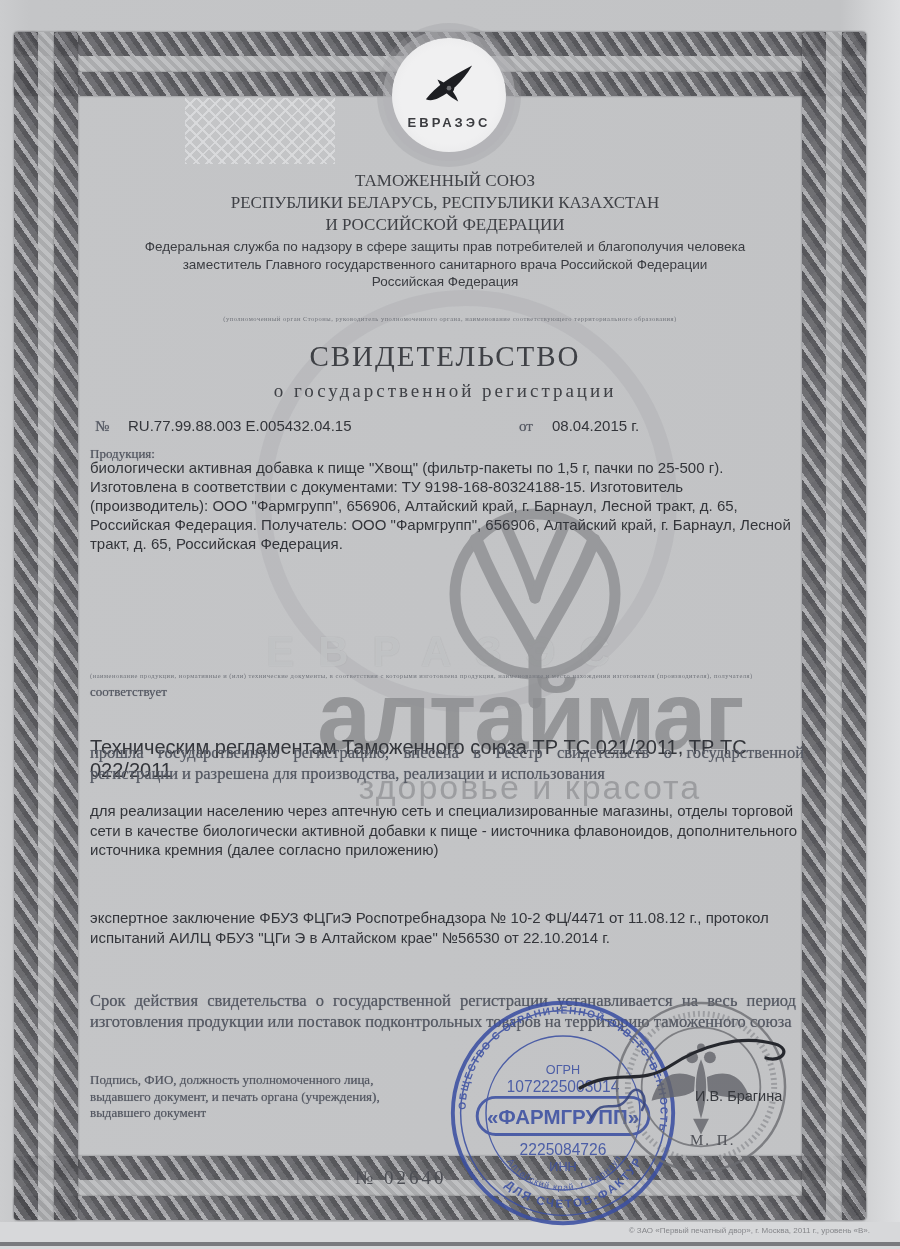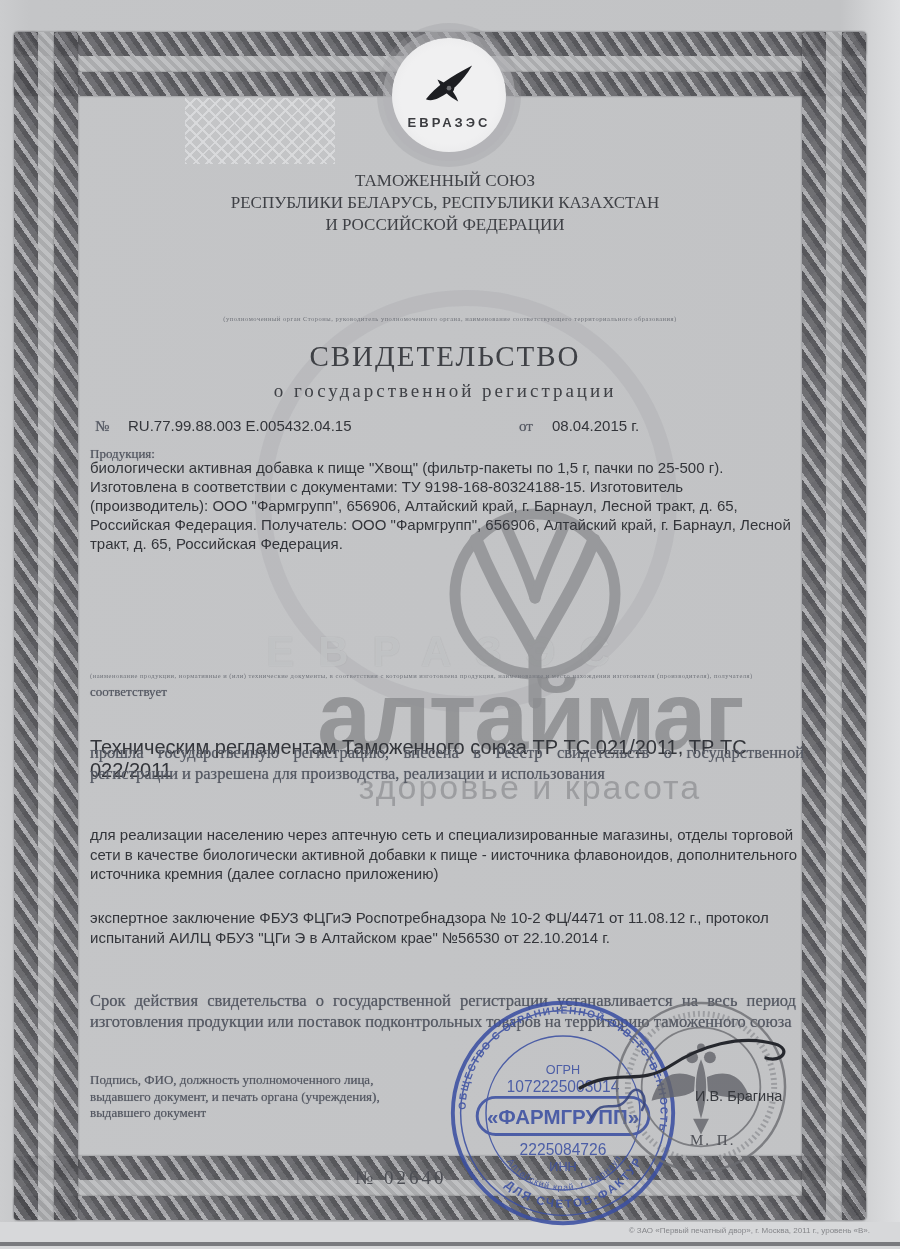--- a/index.html
+++ b/index.html
@@ -116,39 +116,44 @@
       <circle cx="50" cy="47" r="4" fill="#6f7074"></circle>
     </svg>
     <div class="emblem-label">ЕВРАЗЭС</div>
   </div>
 
   <div class="abs center h-serif z10" style="left:90px;top:170px;width:710px;font-size:17px;line-height:22px;">
     <div>ТАМОЖЕННЫЙ СОЮЗ</div>
     <div>РЕСПУБЛИКИ БЕЛАРУСЬ, РЕСПУБЛИКИ КАЗАХСТАН</div>
     <div>И РОССИЙСКОЙ ФЕДЕРАЦИИ</div>
   </div>
+  <div class="abs center fill-sans z10" style="left:80px;top:238px;width:730px;font-size:13.5px;line-height:17.5px;color:#3a3c41;">
+    <div>Федеральная служба по надзору в сфере защиты прав потребителей и благополучия человека</div>
+    <div>заместитель Главного государственного санитарного врача Российской Федерации</div>
+    <div>Российская Федерация</div>
+  </div>
   <div class="abs center micro z10" style="left:130px;top:315px;width:640px;">(уполномоченный орган Стороны, руководитель уполномоченного органа, наименование соответствующего территориального образования)</div>
 
   <div class="abs center h-serif z10" style="left:90px;top:340px;width:710px;font-size:29px;letter-spacing:2px;">СВИДЕТЕЛЬСТВО</div>
   <div class="abs center h-serif z10" style="left:90px;top:380px;width:710px;font-size:19px;letter-spacing:3px;">о государственной регистрации</div>
 
   <div class="abs form-text z10" style="left:95px;top:418px;font-size:15px;">№</div>
   <div class="abs fill-sans z10" style="left:128px;top:417px;font-size:15px;">RU.77.99.88.003 Е.005432.04.15</div>
   <div class="abs form-text z10" style="left:519px;top:418px;font-size:15px;">от</div>
   <div class="abs fill-sans z10" style="left:552px;top:417px;font-size:15px;">08.04.2015 г.</div>
 
   <div class="abs form-text z10" style="left:90px;top:446px;font-size:13px;">Продукция:</div>
   <div class="abs fill-sans z10" style="left:90px;top:458px;width:714px;font-size:15px;line-height:19px;">биологически активная добавка к пище "Хвощ" (фильтр-пакеты по 1,5 г, пачки по 25-500 г). Изготовлена в соответствии с документами: ТУ 9198-168-80324188-15. Изготовитель (производитель): ООО "Фармгрупп", 656906, Алтайский край, г. Барнаул, Лесной тракт, д. 65, Российская Федерация.  Получатель: ООО "Фармгрупп", 656906, Алтайский край, г. Барнаул, Лесной тракт, д. 65, Российская Федерация.</div>
 
   <div class="abs micro z10" style="left:90px;top:672px;width:712px;">(наименование продукции, нормативные и (или) технические документы, в соответствии с которыми изготовлена продукция, наименование и место нахождения изготовителя (производителя), получателя)</div>
   <div class="abs form-text z10" style="left:90px;top:684px;font-size:13px;">соответствует</div>
   <div class="abs fill-sans z10" style="left:90px;top:736px;width:714px;font-size:20px;">Техническим регламентам Таможенного союза ТР ТС 021/2011, ТР ТС 022/2011</div>
 
   <div class="abs form-text just z10" style="left:90px;top:742px;width:714px;font-size:16.5px;line-height:21px;">прошла государственную регистрацию, внесена в Реестр свидетельств о государственной регистрации и разрешена для производства, реализации и использования</div>
-  <div class="abs fill-sans z10" style="left:90px;top:801px;width:714px;font-size:15px;line-height:19.5px;margin-top:24px;">для реализации населению через аптечную сеть и специализированные магазины, отделы торговой сети в качестве биологически активной добавки к пище - иисточника флавоноидов, дополнительного источника кремния (далее согласно приложению)</div>
+  <div class="abs fill-sans z10" style="left:90px;top:801px;width:714px;font-size:15px;line-height:19.5px;">для реализации населению через аптечную сеть и специализированные магазины, отделы торговой сети в качестве биологически активной добавки к пище - иисточника флавоноидов, дополнительного источника кремния (далее согласно приложению)</div>
 
   <div class="abs fill-sans z10" style="left:90px;top:908px;width:714px;font-size:15px;line-height:19.5px;">экспертное заключение ФБУЗ ФЦГиЭ Роспотребнадзора № 10-2 ФЦ/4471 от 11.08.12 г., протокол испытаний АИЛЦ ФБУЗ "ЦГи Э в Алтайском крае" №56530 от 22.10.2014 г.</div>
 
   <div class="abs form-text just z10" style="left:90px;top:990px;width:706px;font-size:16.5px;line-height:21px;">Срок действия свидетельства о государственной регистрации устанавливается на весь период изготовления продукции или поставок подконтрольных товаров на территорию таможенного союза</div>
 
   <div class="abs form-text z10" style="left:90px;top:1072px;width:345px;font-size:13px;line-height:16.5px;">Подпись, ФИО, должность уполномоченного лица, выдавшего документ, и печать органа (учреждения), выдавшего документ</div>
 
   <div class="abs z10" style="left:355px;top:1127px;font-size:19px;letter-spacing:3px;color:#4d4f55;margin-top:40px;">№ 02640</div>
 
   <svg class="abs stamp" style="left:446px;top:996px;opacity:.88;" width="234" height="234" viewBox="0 0 240 240">

